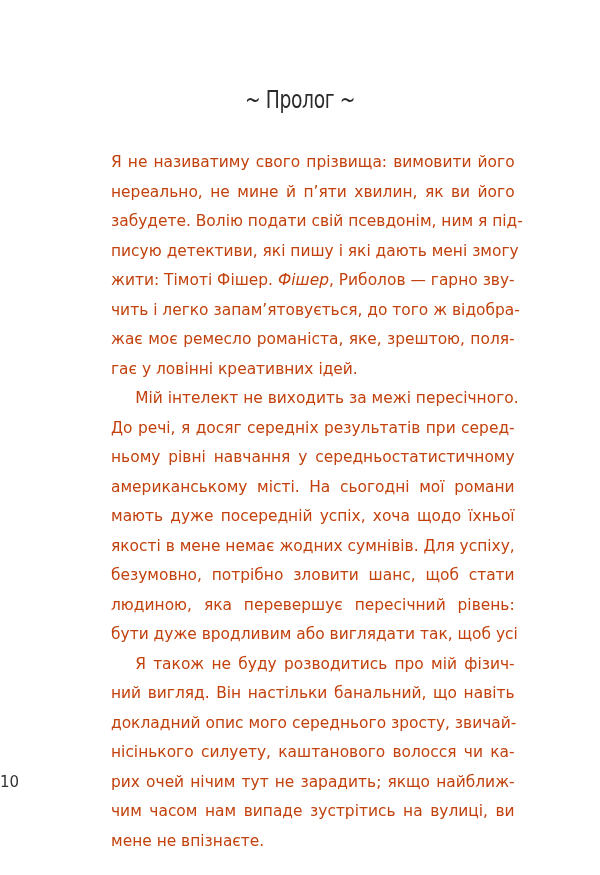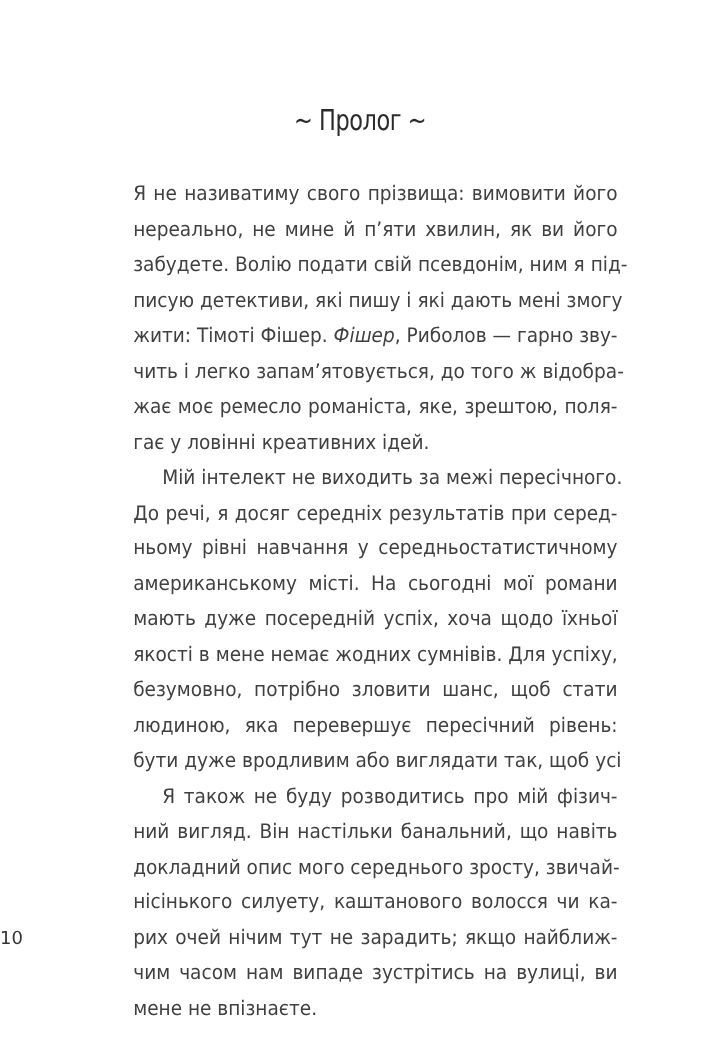--- a/index.html
+++ b/index.html
@@ -6,21 +6,21 @@
   body { width: 600px; height: 875px; position: relative; overflow: hidden; }
   .page { position: absolute; left: 0; top: 0; width: 600px; height: 685px; background: #fff; }
   .title {
     position: absolute; left: 0; top: 86px; width: 600px; text-align: center;
     font-family: "DejaVu Sans", sans-serif; font-size: 24px; color: #2b2b2b;
     letter-spacing: -0.5px; transform: scaleX(0.78); transform-origin: center;
   }
   .body-text {
     position: absolute; left: 111px; top: 147px; width: 404px;
     font-family: "DejaVu Sans", sans-serif; font-size: 16.6px; line-height: 29.5px;
-    color: #404040;
+    color: #c2410c;
   }
   .line { display: block; white-space: nowrap; text-align: justify; text-align-last: justify; height: 29.5px; }
   .line.last { text-align-last: left; }
   .line.indent { padding-left: 26px; }
   .body-text .line { transform: scaleX(0.93); transform-origin: left; width: 434px; }
   .body-text .line.indent { width: 408px; }
   em { font-style: italic; }
   .page-number {
     position: absolute; left: 0; top: 773px; width: 600px; 
     font-family: "DejaVu Sans", sans-serif; font-size: 15px; color: #333;

